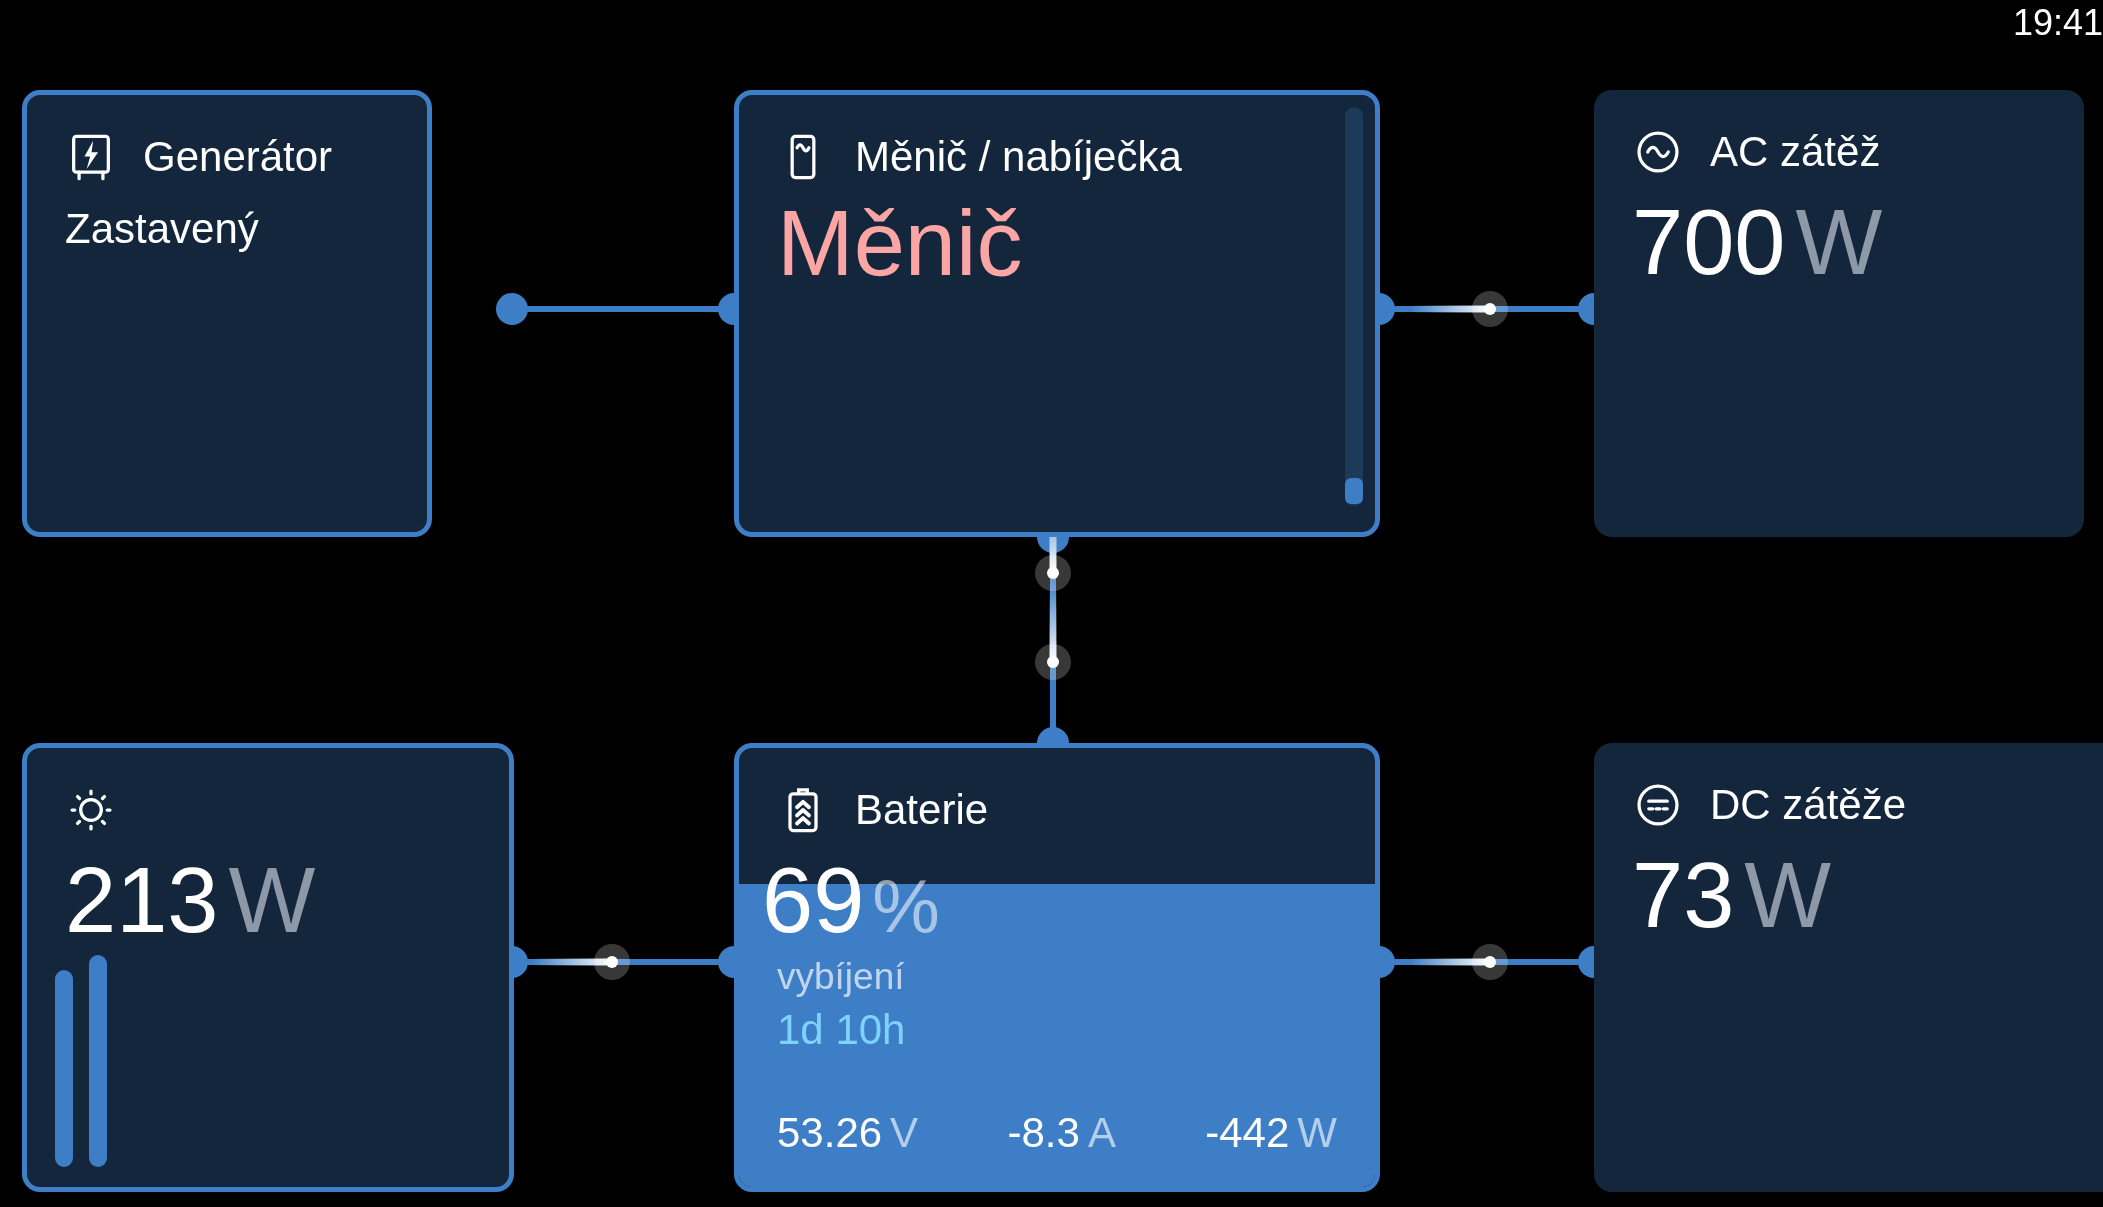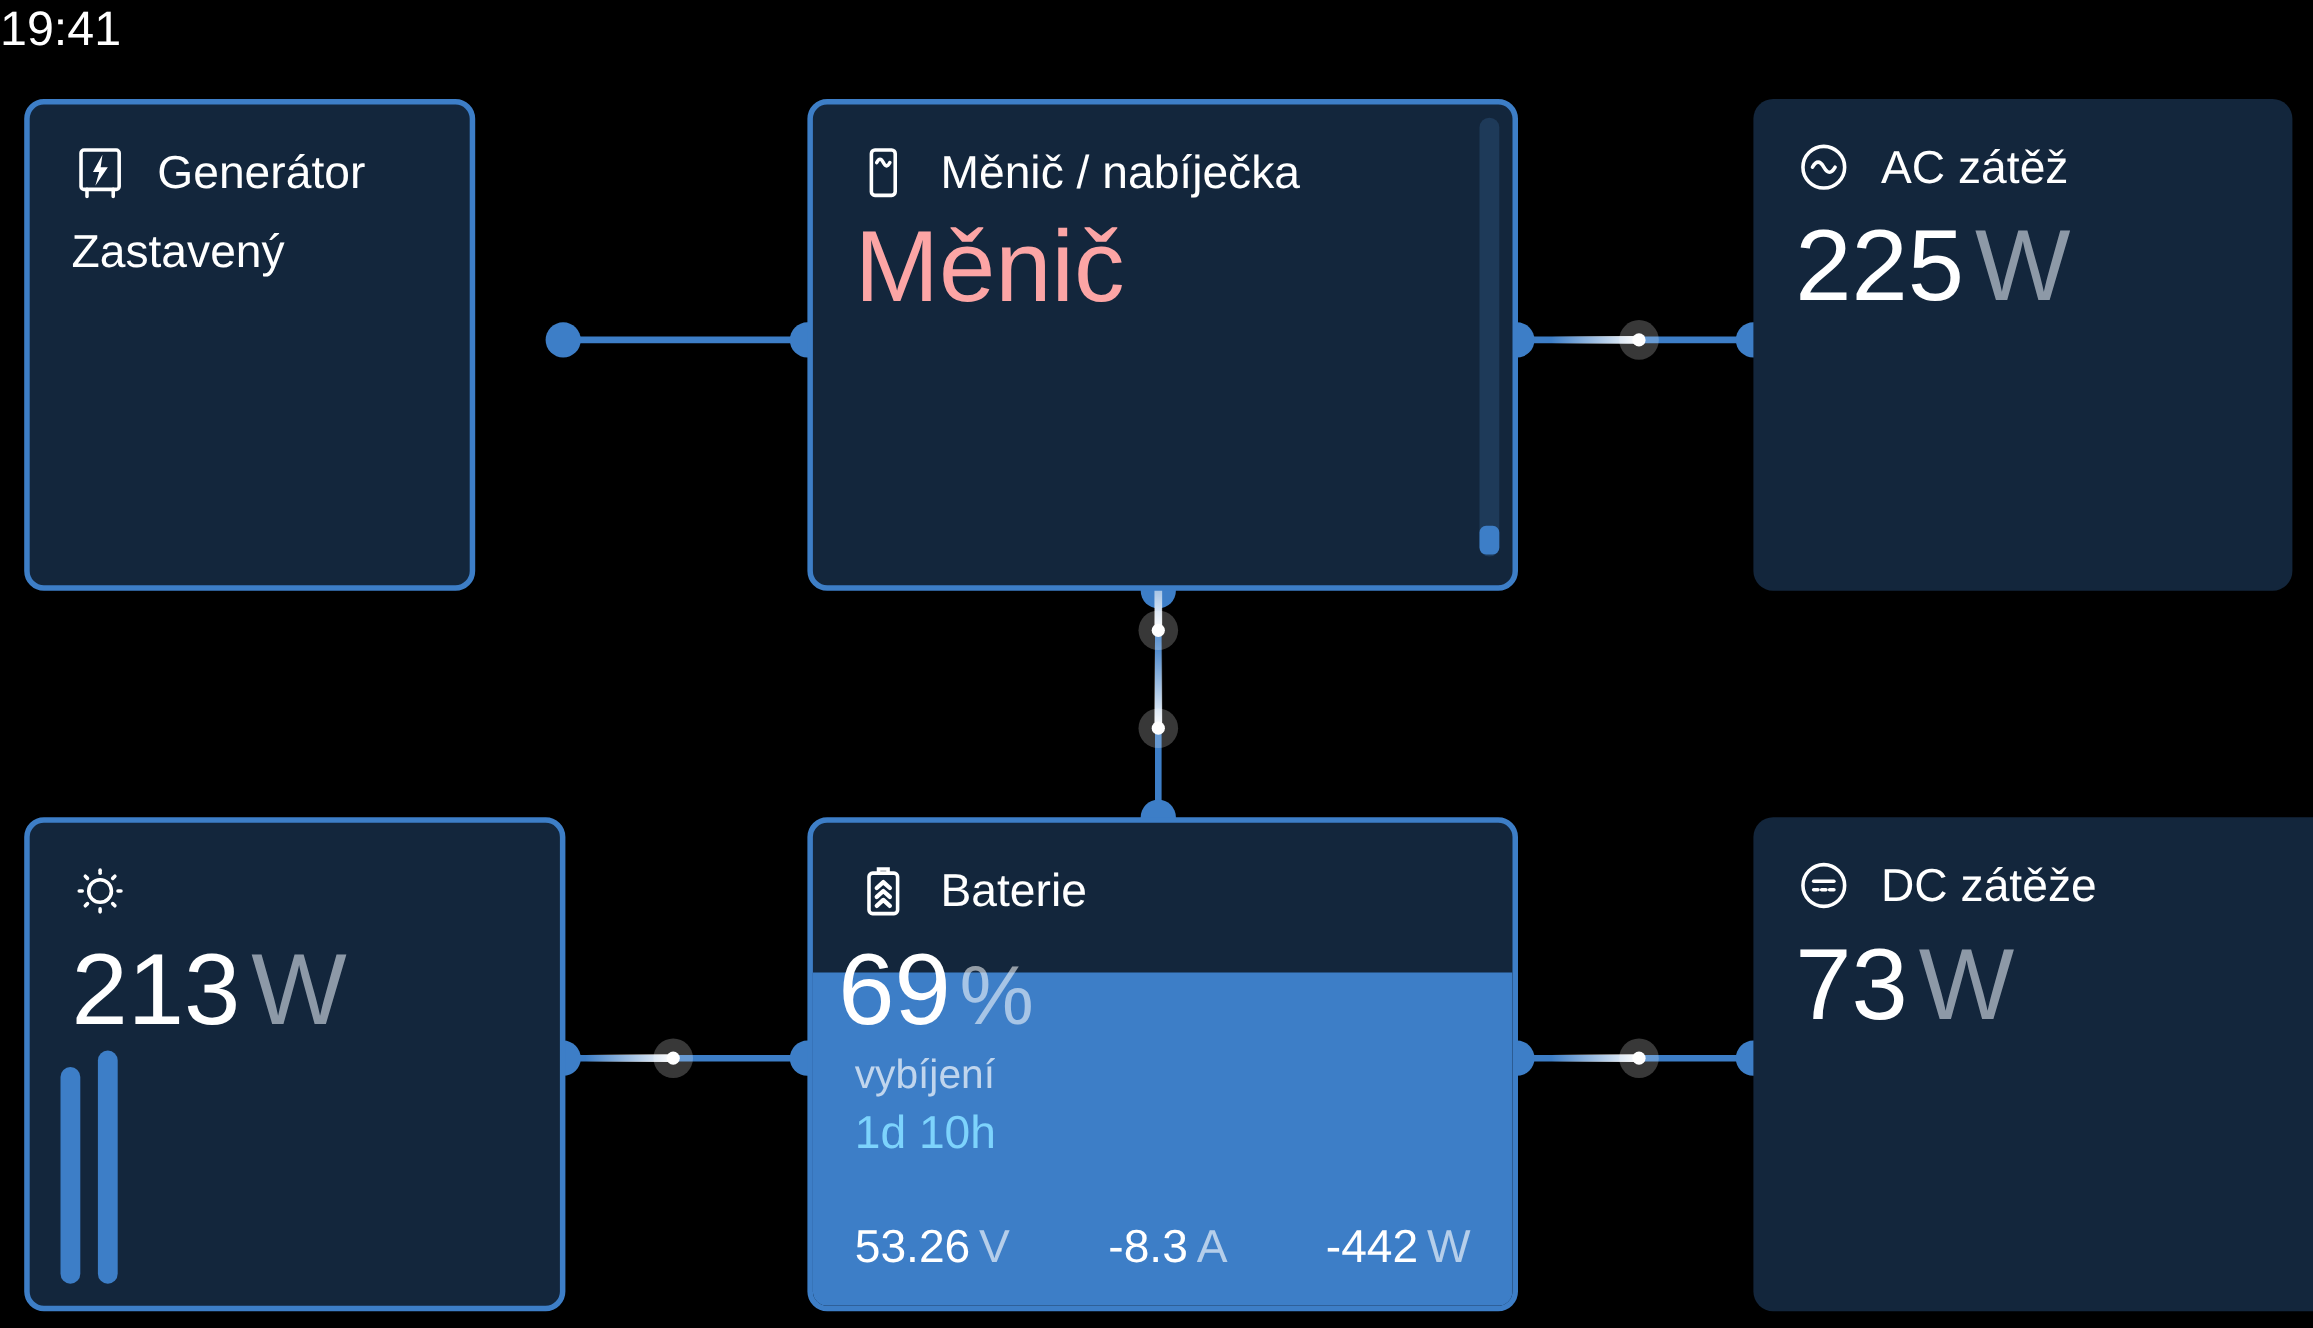--- a/index.html
+++ b/index.html
@@ -8,22 +8,22 @@
     --unit-gray:#8d99a7;
     --gauge-track:#1e3a59;
     --battery-fill:#3d7ec7;
   }
   html,body{margin:0;padding:0;background:#000;}
   .canvas{
     position:relative;width:2103px;height:1207px;background:#000;overflow:hidden;
     font-family:"Liberation Sans", sans-serif;color:#fff;
   }
   .clock{
-    position:absolute;left:0;right:0;top:2px;text-align:left;
-    font-size:44px;color:#fff;
+    position:absolute;left:0;right:0;top:2px;text-align:right;
+    font-size:36px;color:#fff;
   }
   
   .tile{
     position:absolute;background:var(--tile-bg);border-radius:18px;box-sizing:border-box;
   }
   .tile.bordered{border:5px solid var(--accent);}
   #tile-generator{left:22px;top:90px;width:410px;height:447px;}
   #tile-inverter{left:734px;top:90px;width:646px;height:447px;}
   #tile-ac{left:1594px;top:90px;width:490px;height:447px;}
   #tile-solar{left:22px;top:743px;width:492px;height:449px;}
@@ -184,21 +184,21 @@
   <div class="tile" id="tile-ac">
     <div class="tile-header">
       <span class="icon">
         <svg viewBox="0 0 48 48" fill="none" stroke="#fff" stroke-width="3">
           <circle cx="24" cy="24" r="17.5"></circle>
           <path d="M14.5 24 q4.75 -8.5 9.5 0 q4.75 8.5 9.5 0" stroke-linecap="round"></path>
         </svg>
       </span>
       <span class="tile-title">AC zátěž</span>
     </div>
-    <div class="value-row"><span>225</span><span class="unit">W</span></div>
+    <div class="value-row"><span>700</span><span class="unit">W</span></div>
   </div>
 
   <div class="tile bordered" id="tile-solar">
     <div class="tile-header">
       <span class="icon">
         <svg viewBox="0 0 48 48" fill="none" stroke="#fff" stroke-width="3">
           <circle cx="24" cy="24" r="9.5"></circle>
           <g stroke-linecap="round">
             <path d="M24 6.5 v2.5"></path>
               <path d="M24 39 v2.5"></path>

